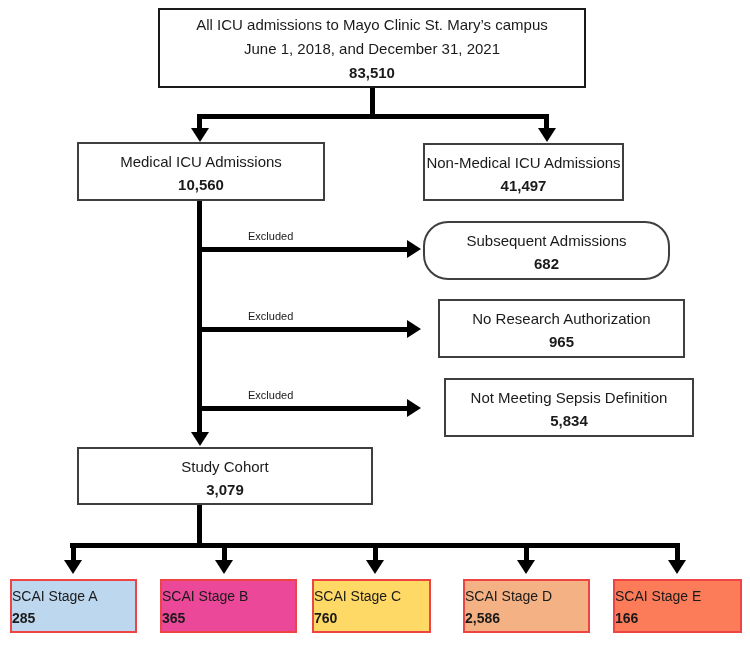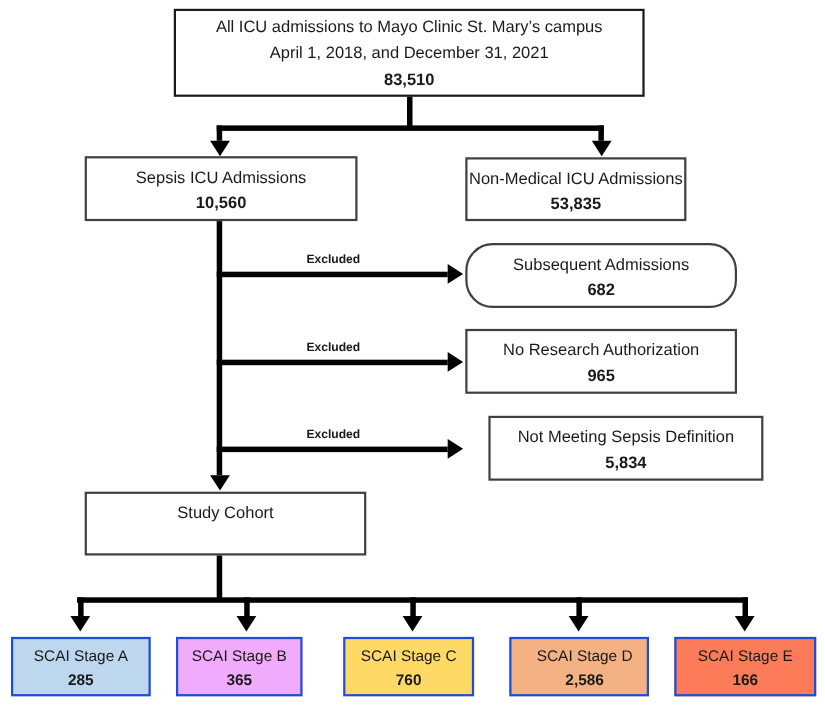--- a/index.html
+++ b/index.html
@@ -19,130 +19,131 @@
     text-align:center;
   }
   .box .lbl{font-size:15px;line-height:23px;}
   .box .val{font-size:15px;line-height:23px;font-weight:bold;}
   .top-box{border:2px solid #1a1a1a;padding-top:3px;}
   .top-box .lbl,.top-box .val{font-size:15px;line-height:24px;}
   .mid-box{padding-top:6px;}
   .stage-box{
     position:absolute;
     box-sizing:border-box;
-    border:2px solid #1d4ed8;
-    text-align:center;
+    border:2px solid #ef4444;
+    text-align:left;
     padding-top:4px;
   }
   .stage-box .lbl{font-size:14px;line-height:22px;}
   .stage-box .val{font-size:14px;line-height:22px;font-weight:bold;}
   .line{position:absolute;background:#000000;}
   .arr-down{
     position:absolute;width:0;height:0;
     border-left:9px solid transparent;
     border-right:9px solid transparent;
     border-top:14px solid #000000;
   }
   .arr-right{
     position:absolute;width:0;height:0;
     border-top:9px solid transparent;
     border-bottom:9px solid transparent;
     border-left:14px solid #000000;
   }
   .edge-label{
     position:absolute;
-    font-size:11px;font-weight:bold;
-    width:110px;text-align:center;
+    font-size:11px;font-weight:normal;
+    width:110px;text-align:left;
   }
 </style>
 </head>
 <body>
 
 <div class="canvas">
 
   <div class="box top-box" style="left:158px;top:8px;width:428px;height:80px;">
     <div class="lbl">All ICU admissions to Mayo Clinic St. Mary’s campus</div>
-    <div class="lbl">April 1, 2018, and December 31, 2021</div>
+    <div class="lbl">June 1, 2018, and December 31, 2021</div>
     <div class="val">83,510</div>
   </div>
 
   <div class="line" style="left:370px;top:88px;width:5px;height:29px;"></div>
   <div class="line" style="left:197px;top:114px;width:352px;height:5px;"></div>
   <div class="line" style="left:197px;top:114px;width:5px;height:14px;"></div>
   <div class="arr-down" style="left:191px;top:128px;"></div>
   <div class="line" style="left:544px;top:114px;width:5px;height:14px;"></div>
   <div class="arr-down" style="left:538px;top:128px;"></div>
 
   <div class="box mid-box" style="left:77px;top:142px;width:248px;height:59px;">
-    <div class="lbl">Sepsis ICU Admissions</div>
+    <div class="lbl">Medical ICU Admissions</div>
     <div class="val">10,560</div>
   </div>
   <div class="box mid-box" style="left:423px;top:143px;width:201px;height:58px;">
     <div class="lbl">Non-Medical ICU Admissions</div>
-    <div class="val">53,835</div>
+    <div class="val">41,497</div>
   </div>
 
   <div class="line" style="left:197px;top:201px;width:5px;height:231px;"></div>
   <div class="arr-down" style="left:191px;top:432px;"></div>
 
   <div class="edge-label" style="left:248px;top:230px;">Excluded</div>
   <div class="line" style="left:197px;top:247px;width:210px;height:5px;"></div>
   <div class="arr-right" style="left:407px;top:240px;"></div>
   <div class="box mid-box" style="left:423px;top:221px;width:247px;height:59px;border-radius:25px;">
     <div class="lbl">Subsequent Admissions</div>
     <div class="val">682</div>
   </div>
 
   <div class="edge-label" style="left:248px;top:310px;">Excluded</div>
   <div class="line" style="left:197px;top:327px;width:210px;height:5px;"></div>
   <div class="arr-right" style="left:407px;top:320px;"></div>
-  <div class="box mid-box" style="left:423px;top:299px;width:247px;height:59px;">
+  <div class="box mid-box" style="left:438px;top:299px;width:247px;height:59px;">
     <div class="lbl">No Research Authorization</div>
     <div class="val">965</div>
   </div>
 
   <div class="edge-label" style="left:248px;top:389px;">Excluded</div>
   <div class="line" style="left:197px;top:406px;width:210px;height:5px;"></div>
   <div class="arr-right" style="left:407px;top:399px;"></div>
   <div class="box mid-box" style="left:444px;top:378px;width:250px;height:59px;">
     <div class="lbl">Not Meeting Sepsis Definition</div>
     <div class="val">5,834</div>
   </div>
 
-  <div class="box mid-box" style="left:77px;top:447px;width:256px;height:58px;">
+  <div class="box mid-box" style="left:77px;top:447px;width:296px;height:58px;">
     <div class="lbl">Study Cohort</div>
+    <div class="val">3,079</div>
   </div>
 
   <div class="line" style="left:197px;top:505px;width:5px;height:40px;"></div>
   <div class="line" style="left:70px;top:543px;width:610px;height:5px;"></div>
 
   <div class="line" style="left:71px;top:543px;width:5px;height:17px;"></div>
   <div class="arr-down" style="left:64px;top:560px;"></div>
   <div class="line" style="left:222px;top:543px;width:5px;height:17px;"></div>
   <div class="arr-down" style="left:215px;top:560px;"></div>
   <div class="line" style="left:373px;top:543px;width:5px;height:17px;"></div>
   <div class="arr-down" style="left:366px;top:560px;"></div>
   <div class="line" style="left:524px;top:543px;width:5px;height:17px;"></div>
   <div class="arr-down" style="left:517px;top:560px;"></div>
   <div class="line" style="left:675px;top:543px;width:5px;height:17px;"></div>
   <div class="arr-down" style="left:668px;top:560px;"></div>
 
   <div class="stage-box" style="left: 10px; top: 579px; width: 127px; height: 54px; background-color: rgb(189, 215, 238);">
     <div class="lbl">SCAI Stage A</div>
     <div class="val">285</div>
   </div>
-  <div class="stage-box" style="left: 160px; top: 579px; width: 115px; height: 54px; background-color: #f0abfc;">
+  <div class="stage-box" style="left: 160px; top: 579px; width: 137px; height: 54px; background-color: #ec4899;">
     <div class="lbl">SCAI Stage B</div>
     <div class="val">365</div>
   </div>
   <div class="stage-box" style="left: 312px; top: 579px; width: 119px; height: 54px; background-color: rgb(255, 217, 102);">
     <div class="lbl">SCAI Stage C</div>
     <div class="val">760</div>
   </div>
-  <div class="stage-box" style="left: 463px; top: 579px; width: 127px; height: 54px; background-color: rgb(244, 177, 131); padding-left: 10px;">
+  <div class="stage-box" style="left: 463px; top: 579px; width: 127px; height: 54px; background-color: rgb(244, 177, 131);">
     <div class="lbl">SCAI Stage D</div>
     <div class="val">2,586</div>
   </div>
   <div class="stage-box" style="left: 613px; top: 579px; width: 129px; height: 54px; background-color: rgb(252, 123, 89);">
     <div class="lbl">SCAI Stage E</div>
     <div class="val">166</div>
   </div>
 
 </div>
 

